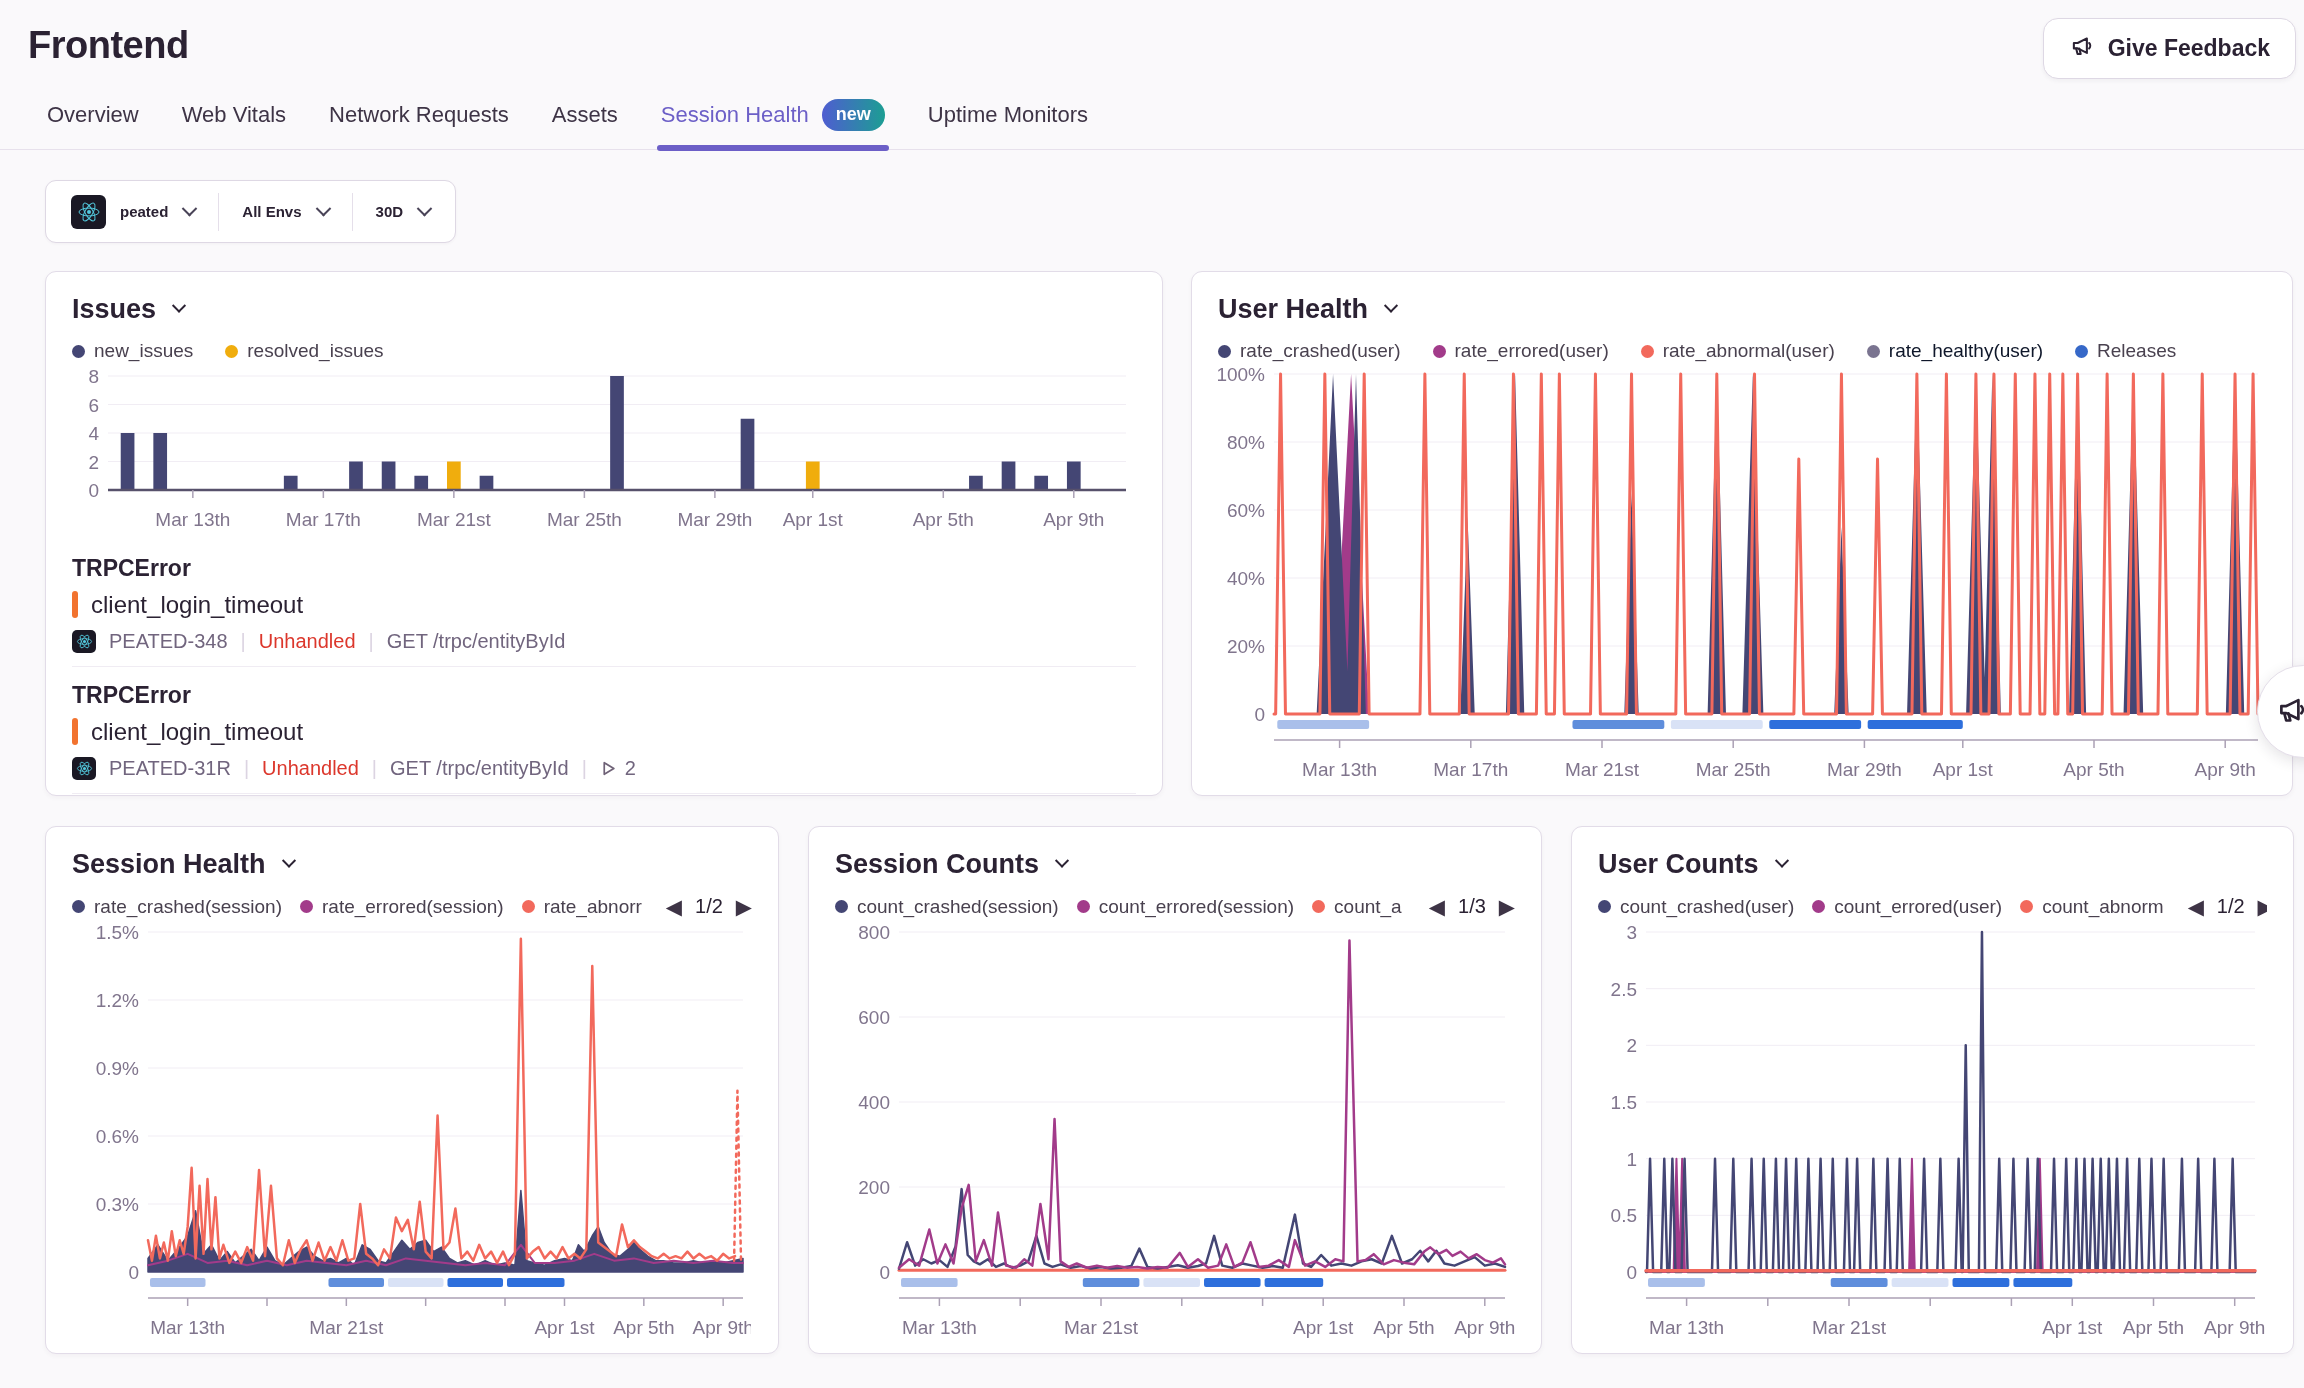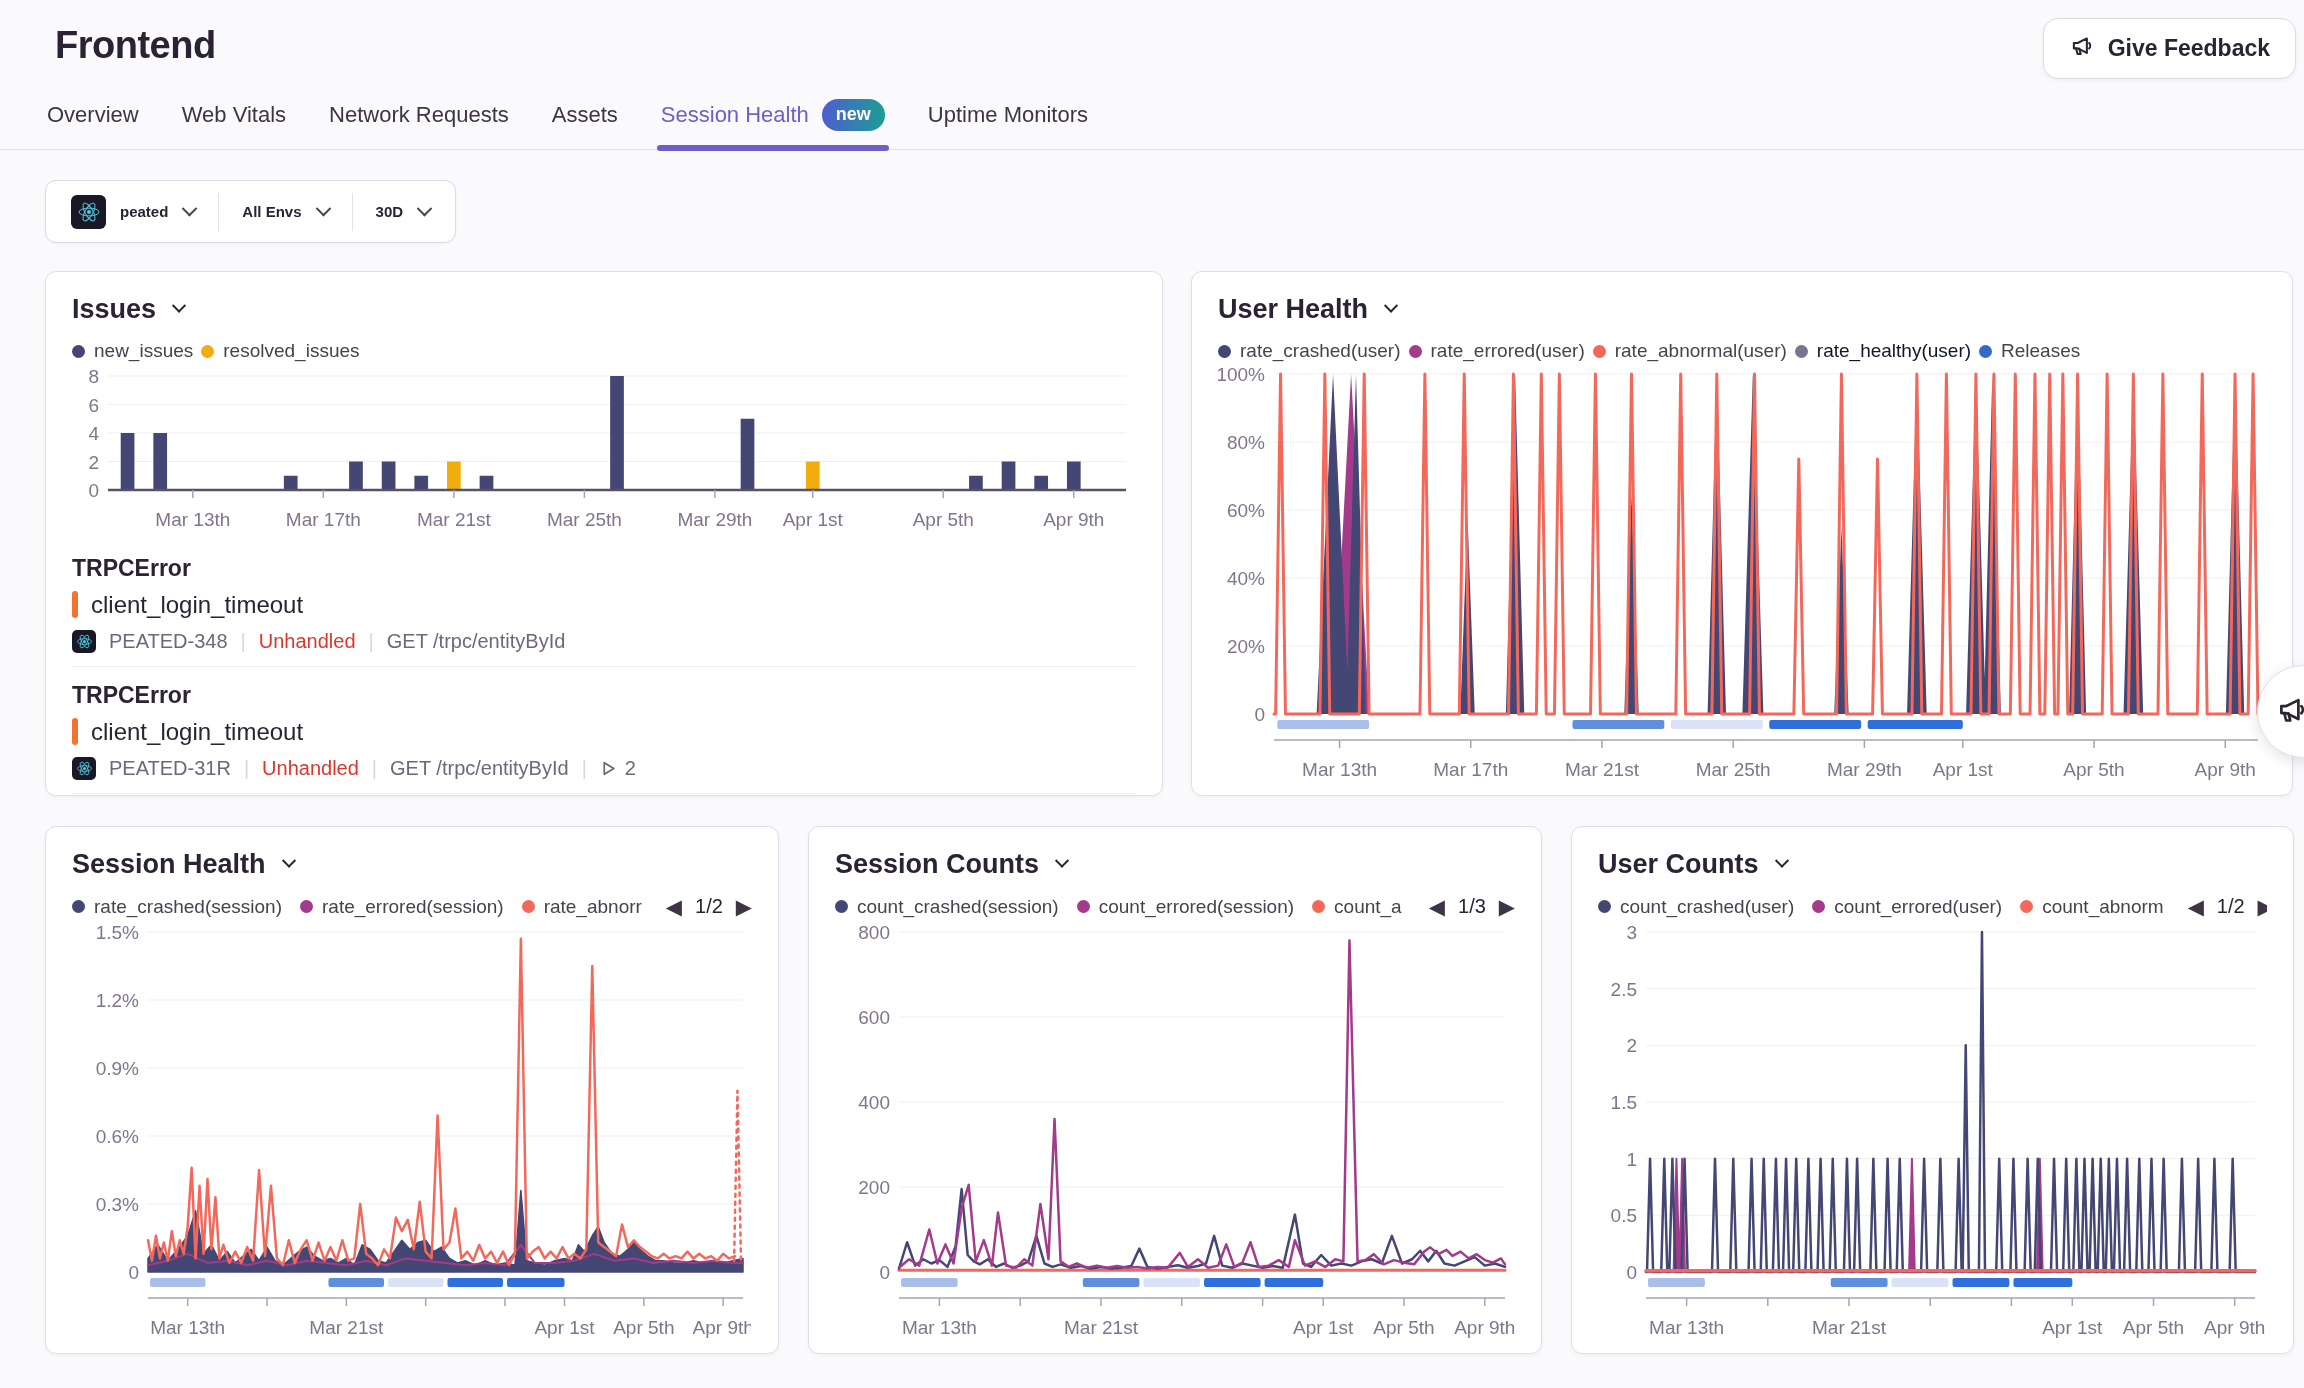--- a/index.html
+++ b/index.html
@@ -4,21 +4,21 @@
 <style>
   * { box-sizing: border-box; margin: 0; padding: 0; }
   html,body { width:2304px; height:1388px; }
   body {
     background:#FAF9FB;
     font-family:"Liberation Sans", sans-serif;
     color:#2B2233;
     position:relative;
     overflow:hidden;
   }
-  .topbar { padding:24px 45px 0 55px; position:relative; }
+  .topbar { padding:24px 45px 0 28px; position:relative; }
   h1.page-title { font-size:38px; font-weight:bold; letter-spacing:-0.5px; color:#2B2233; }
   .feedback-btn {
     position:absolute; top:18px; right:8px; height:61px;
     display:flex; align-items:center; gap:13px; padding:0 25px;
     background:#fff; border:1px solid #DED8E4; border-radius:15px;
     font-family:"Liberation Sans",sans-serif; font-size:23px; font-weight:bold; color:#2B2233;
     box-shadow:0 2px 4px rgba(43,34,51,.05); cursor:pointer;
   }
   .tabs { display:flex; gap:39px; padding:0 45px; margin-top:26px; border-bottom:1px solid #E7E1EC; }
   .tab { display:flex; align-items:center; gap:13px; font-size:22px; color:#3E3446;
@@ -47,21 +47,21 @@
   .panel { background:#fff; border:1px solid #E2DCE8; border-radius:11px; padding:22px 26px;
         box-shadow:0 2px 5px rgba(43,34,51,.04); }
   .row1 .panel { height:525px; }
   .row2 .panel { height:528px; }
   .p-issues { width:1120px; }
   .p-uh { width:1104px; }
   .p-sh { width:735px; }
   .p-sc { width:736px;text-align:right; }
   .p-uc { width:723px; }
   .ptitle { display:flex; align-items:center; gap:14px; font-size:27px; font-weight:bold; cursor:pointer; }
-  .legend { display:flex; align-items:center; gap:8px; margin-top:15px; font-size:19px;
+  .legend { display:flex; align-items:center; gap:32px; margin-top:15px; font-size:19px;
         color:#49414F; white-space:nowrap; overflow:hidden; }
   .row2 .legend { gap:18px; }
   .li { display:inline-flex; align-items:center; gap:9px; cursor:pointer; flex:0 0 auto; }
   .dot { width:13px; height:13px; border-radius:50%; flex:0 0 auto; }
   .c-navy { background:#444674; } .c-amber { background:#F0AD0D; } .c-magenta { background:#A23B8A; }
   .c-salmon { background:#F2695C; } .c-gray { background:#7A7490; } .c-blue { background:#3668C8; }
   .li-muted { color:#0f172a; }
   .pager { margin-left:auto; display:flex; align-items:center; gap:13px; font-size:20px;
         color:#2B2233; flex:0 0 auto; padding-left:6px; }
   .arr { font-size:21px; color:#3E3446; cursor:pointer; line-height:1; }

